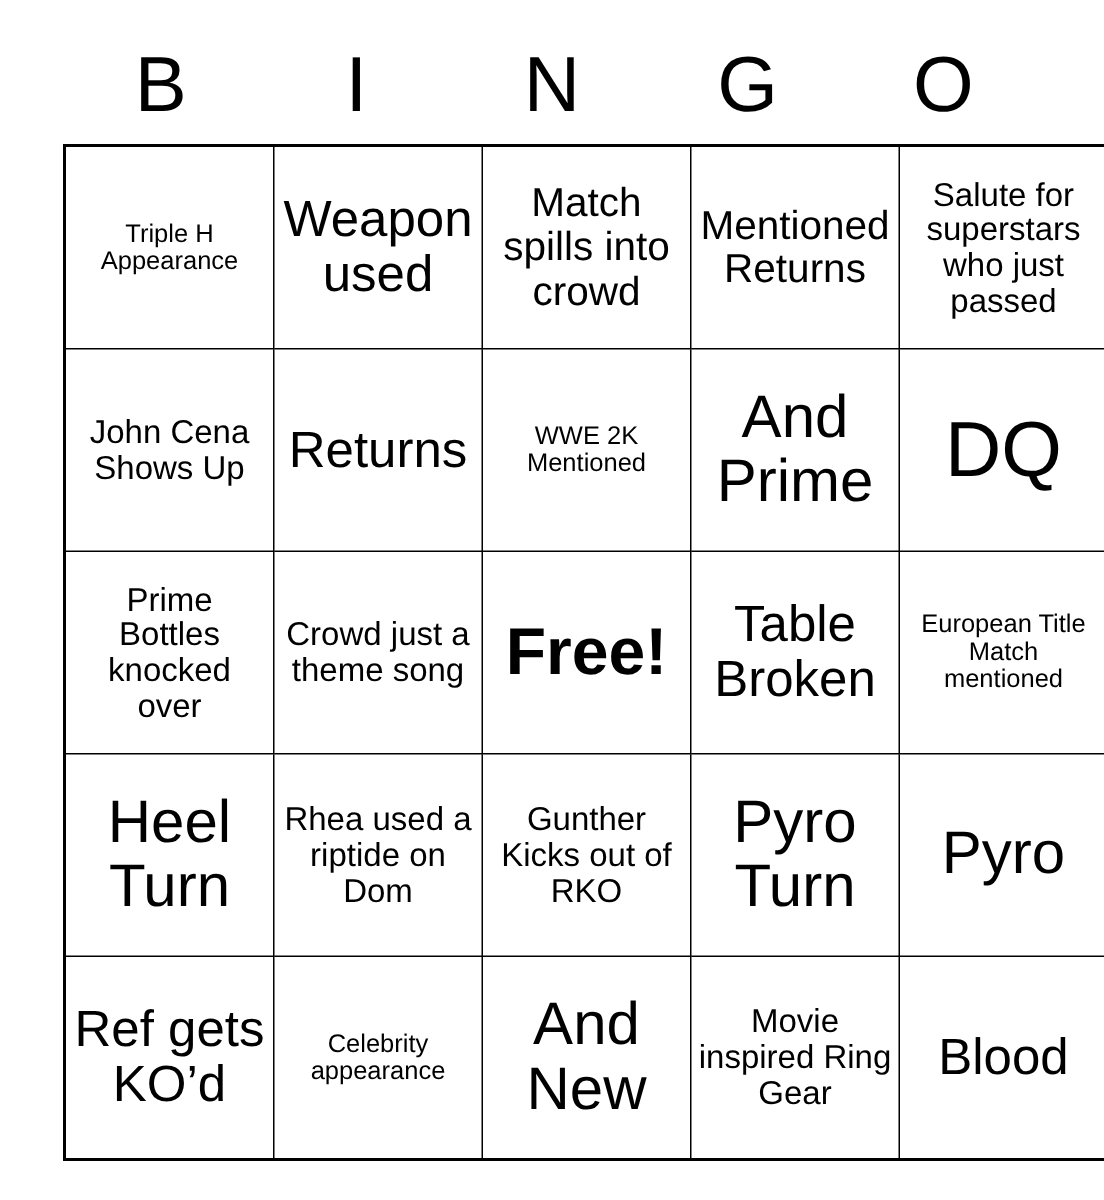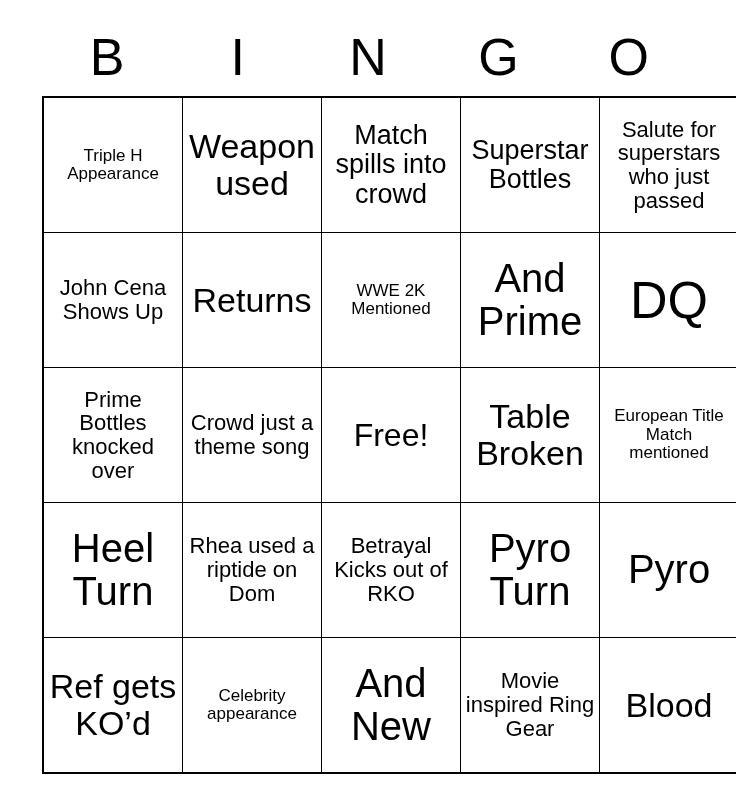--- a/index.html
+++ b/index.html
@@ -54,21 +54,21 @@
     padding: 2px 4px;
     overflow: hidden;
     line-height: 1.08;
     color: #000000;
   }
   td.s-xs  { font-size: 17px; line-height: 1.2; margin-top: 22px; }
   td.s-sm  { font-size: 22px; line-height: 1.12; }
   td.s-md  { font-size: 27px; line-height: 1.1; }
   td.s-lg  { font-size: 34px; line-height: 1.06; }
   td.s-xl  { font-size: 40px; line-height: 1.05; }
-  td.s-xxl { font-size: 32px; line-height: 1.05; }
+  td.s-xxl { font-size: 44px; line-height: 1.05; font-weight: bold; }
   td.s-max { font-size: 52px; line-height: 1.05; }
 </style>
 </head>
 <body>
 
 <div id="card">
 
   <div id="header-row">
     <div class="header-letter">B</div>
     <div class="header-letter">I</div>
@@ -76,41 +76,41 @@
     <div class="header-letter">G</div>
     <div class="header-letter">O</div>
   </div>
 
   <table id="grid">
     <tbody>
       <tr>
         <td class="s-xs">Triple H Appearance</td>
         <td class="s-lg">Weapon used</td>
         <td class="s-md">Match spills into crowd</td>
-        <td class="s-md">Superstar Bottles</td>
+        <td class="s-md">Mentioned Returns</td>
         <td class="s-sm">Salute for superstars who just passed</td>
       </tr>
       <tr>
         <td class="s-sm">John Cena Shows Up</td>
         <td class="s-lg">Returns</td>
         <td class="s-xs">WWE 2K Mentioned</td>
         <td class="s-xl">And Prime</td>
         <td class="s-max">DQ</td>
       </tr>
       <tr>
         <td class="s-sm">Prime Bottles knocked over</td>
         <td class="s-sm">Crowd just a theme song</td>
         <td class="s-xxl">Free!</td>
         <td class="s-lg">Table Broken</td>
         <td class="s-xs">European Title Match mentioned</td>
       </tr>
       <tr>
         <td class="s-xl">Heel Turn</td>
         <td class="s-sm">Rhea used a riptide on Dom</td>
-        <td class="s-sm">Betrayal Kicks out of RKO</td>
+        <td class="s-sm">Gunther Kicks out of RKO</td>
         <td class="s-xl">Pyro Turn</td>
         <td class="s-xl">Pyro</td>
       </tr>
       <tr>
         <td class="s-lg">Ref gets KO’d</td>
         <td class="s-xs">Celebrity appearance</td>
         <td class="s-xl">And New</td>
         <td class="s-sm">Movie inspired Ring Gear</td>
         <td class="s-lg">Blood</td>
       </tr>

